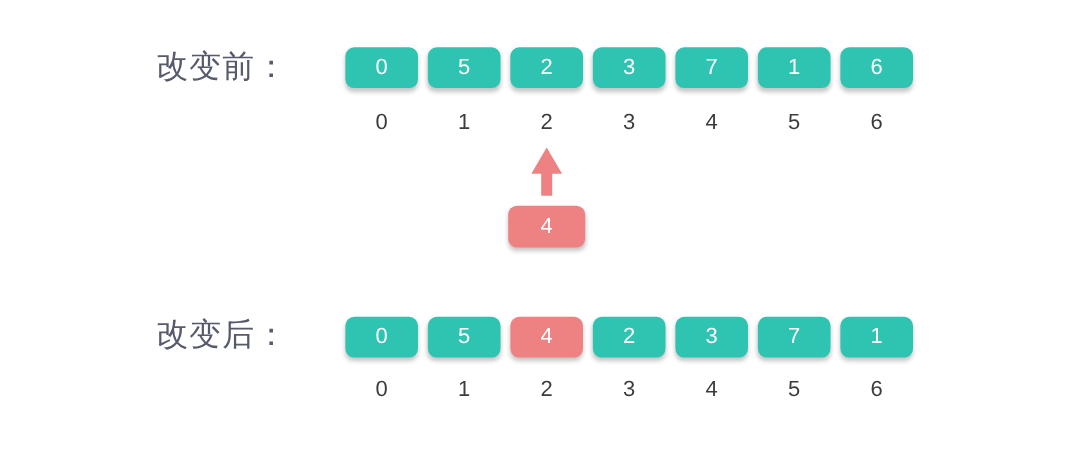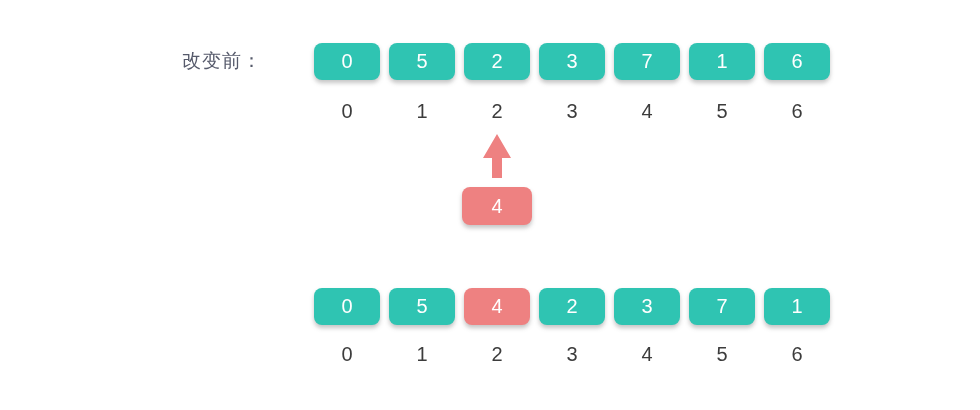--- a/index.html
+++ b/index.html
@@ -12,21 +12,21 @@
     width: 980px;
     height: 410px;
     background: var(--bg, #ffffff);
     overflow: hidden;
   }
   .row-label {
     position: absolute;
     left: 0;
     width: 262px;
     text-align: right;
-    font-size: 19px;
+    font-size: 29px;
     line-height: 38px;
     color: var(--label-text, #565a6b);
     letter-spacing: 1px;
   }
   .label-before { top: 42px; }
   .label-after  { top: 286px; }
   .cells {
     position: absolute;
     left: 314px;
     display: flex;
@@ -100,20 +100,21 @@
       <span>4</span>
       <span>5</span>
       <span>6</span>
     </div>
 
   <svg class="insert-arrow" viewBox="0 0 34 46">
     <polygon points="17,1 31,25 22,25 22,45 12,45 12,25 3,25" fill="#ee8181"></polygon>
   </svg>
   <div class="cell pink insert-box">4</div>
 
+  <div class="row-label label-after">改变后：</div>
   <div class="cells cells-after">
       <div class="cell teal">0</div>
       <div class="cell teal">5</div>
       <div class="cell pink">4</div>
       <div class="cell teal">2</div>
       <div class="cell teal">3</div>
       <div class="cell teal">7</div>
       <div class="cell teal">1</div>
     </div>
   <div class="indices indices-after">

